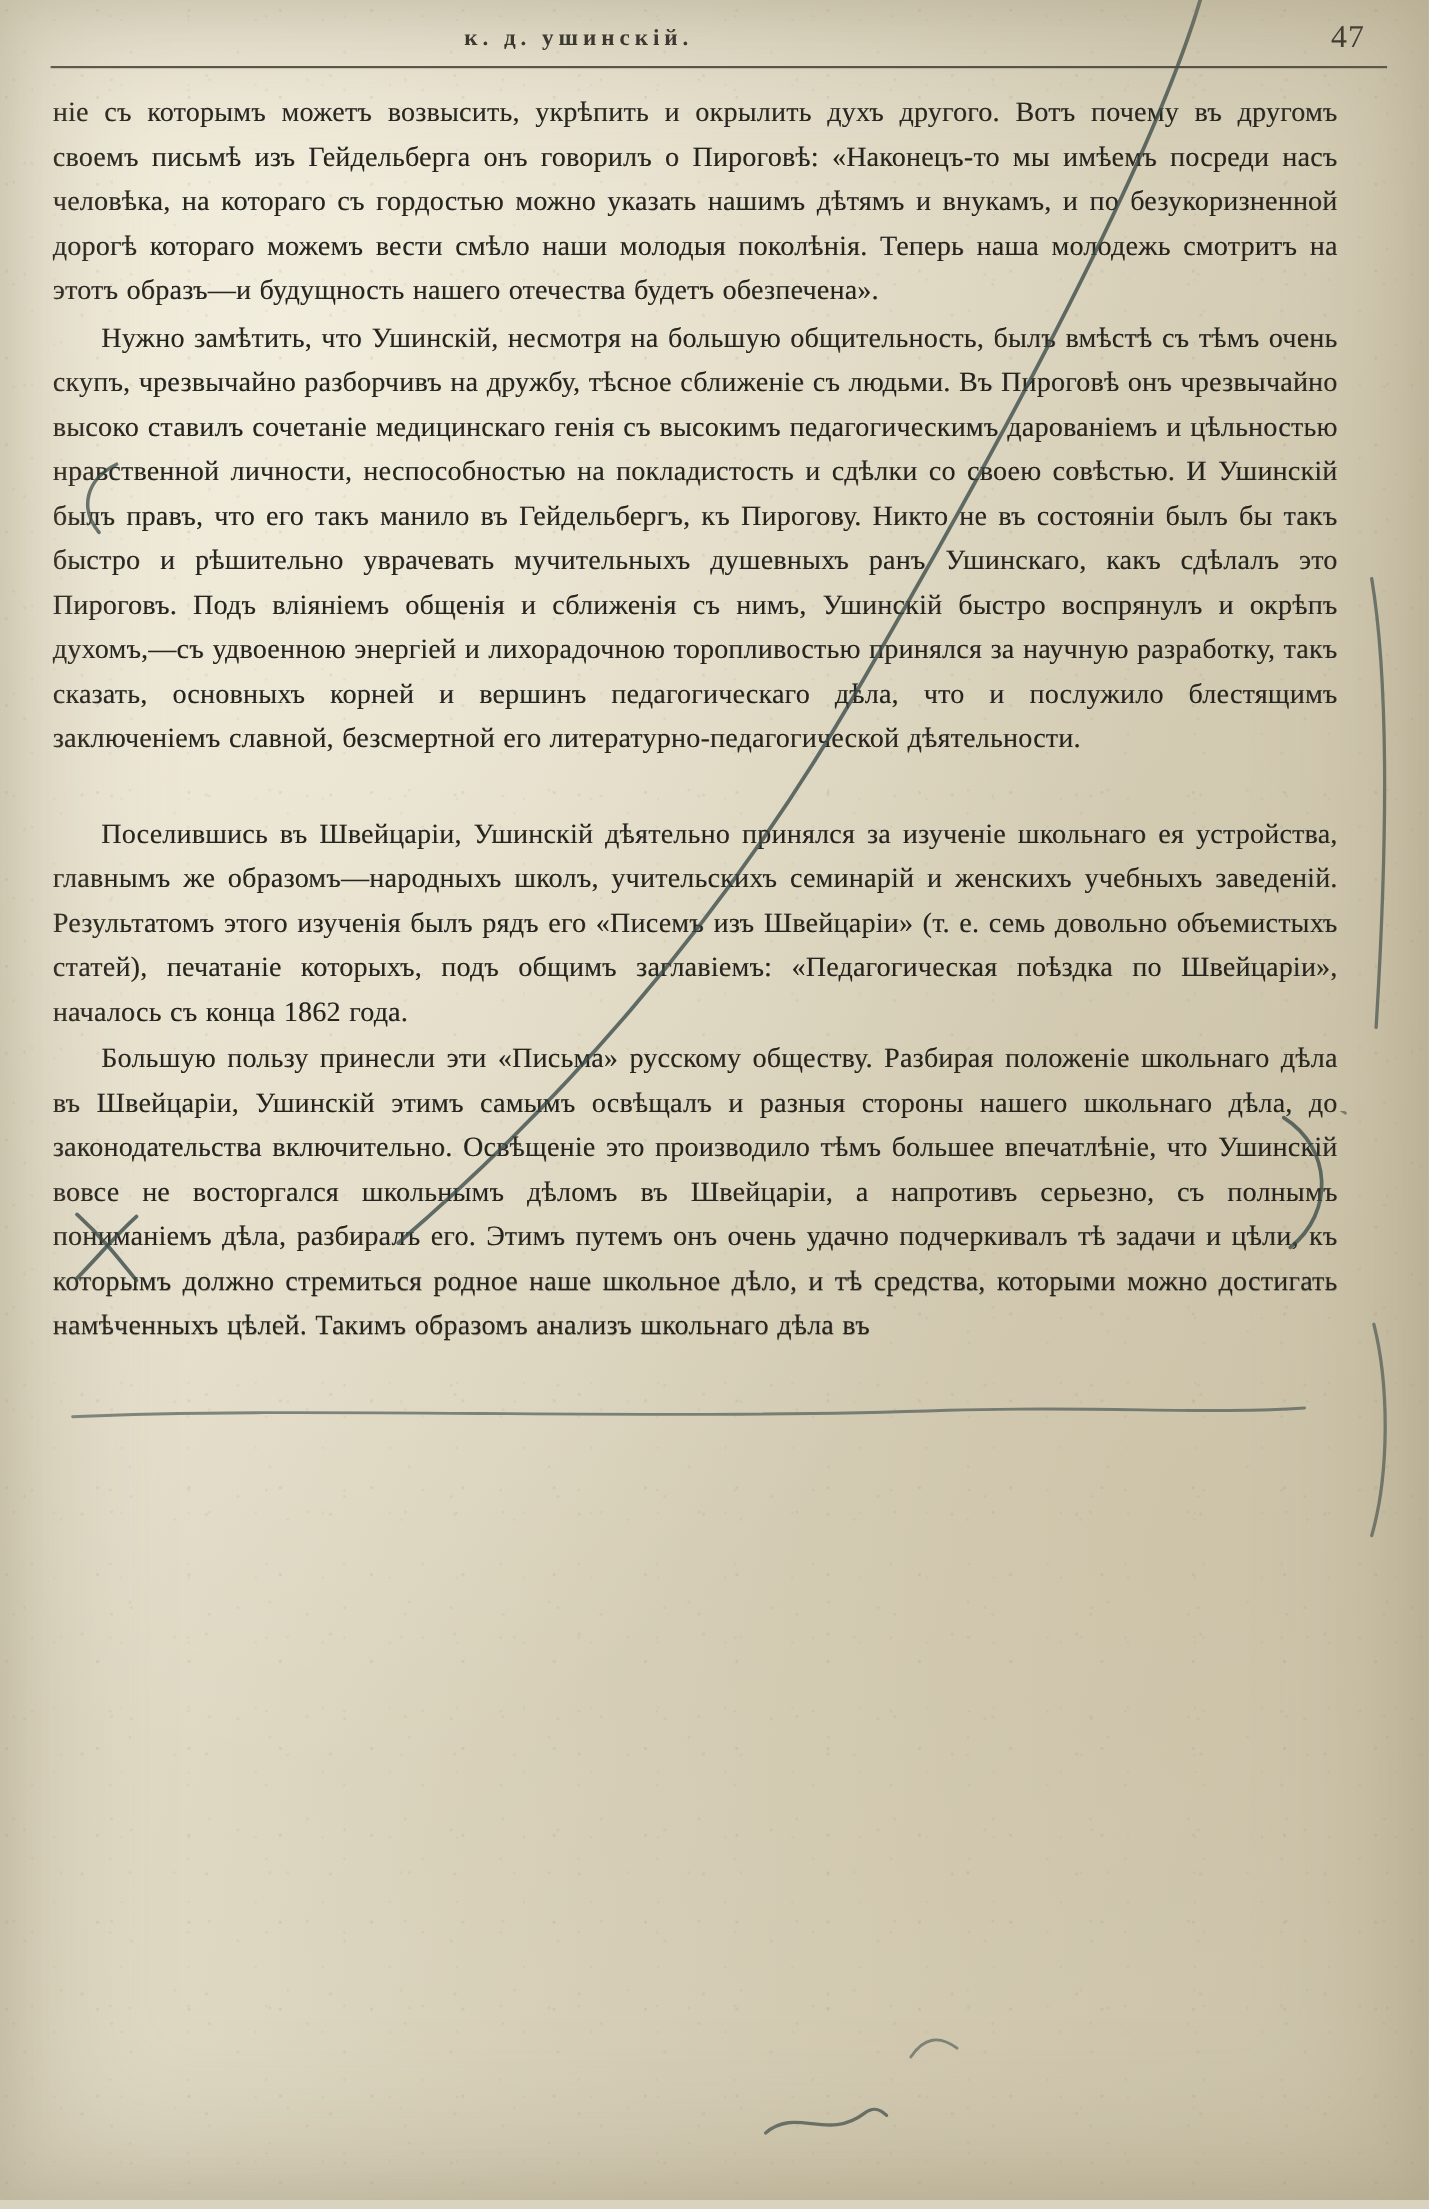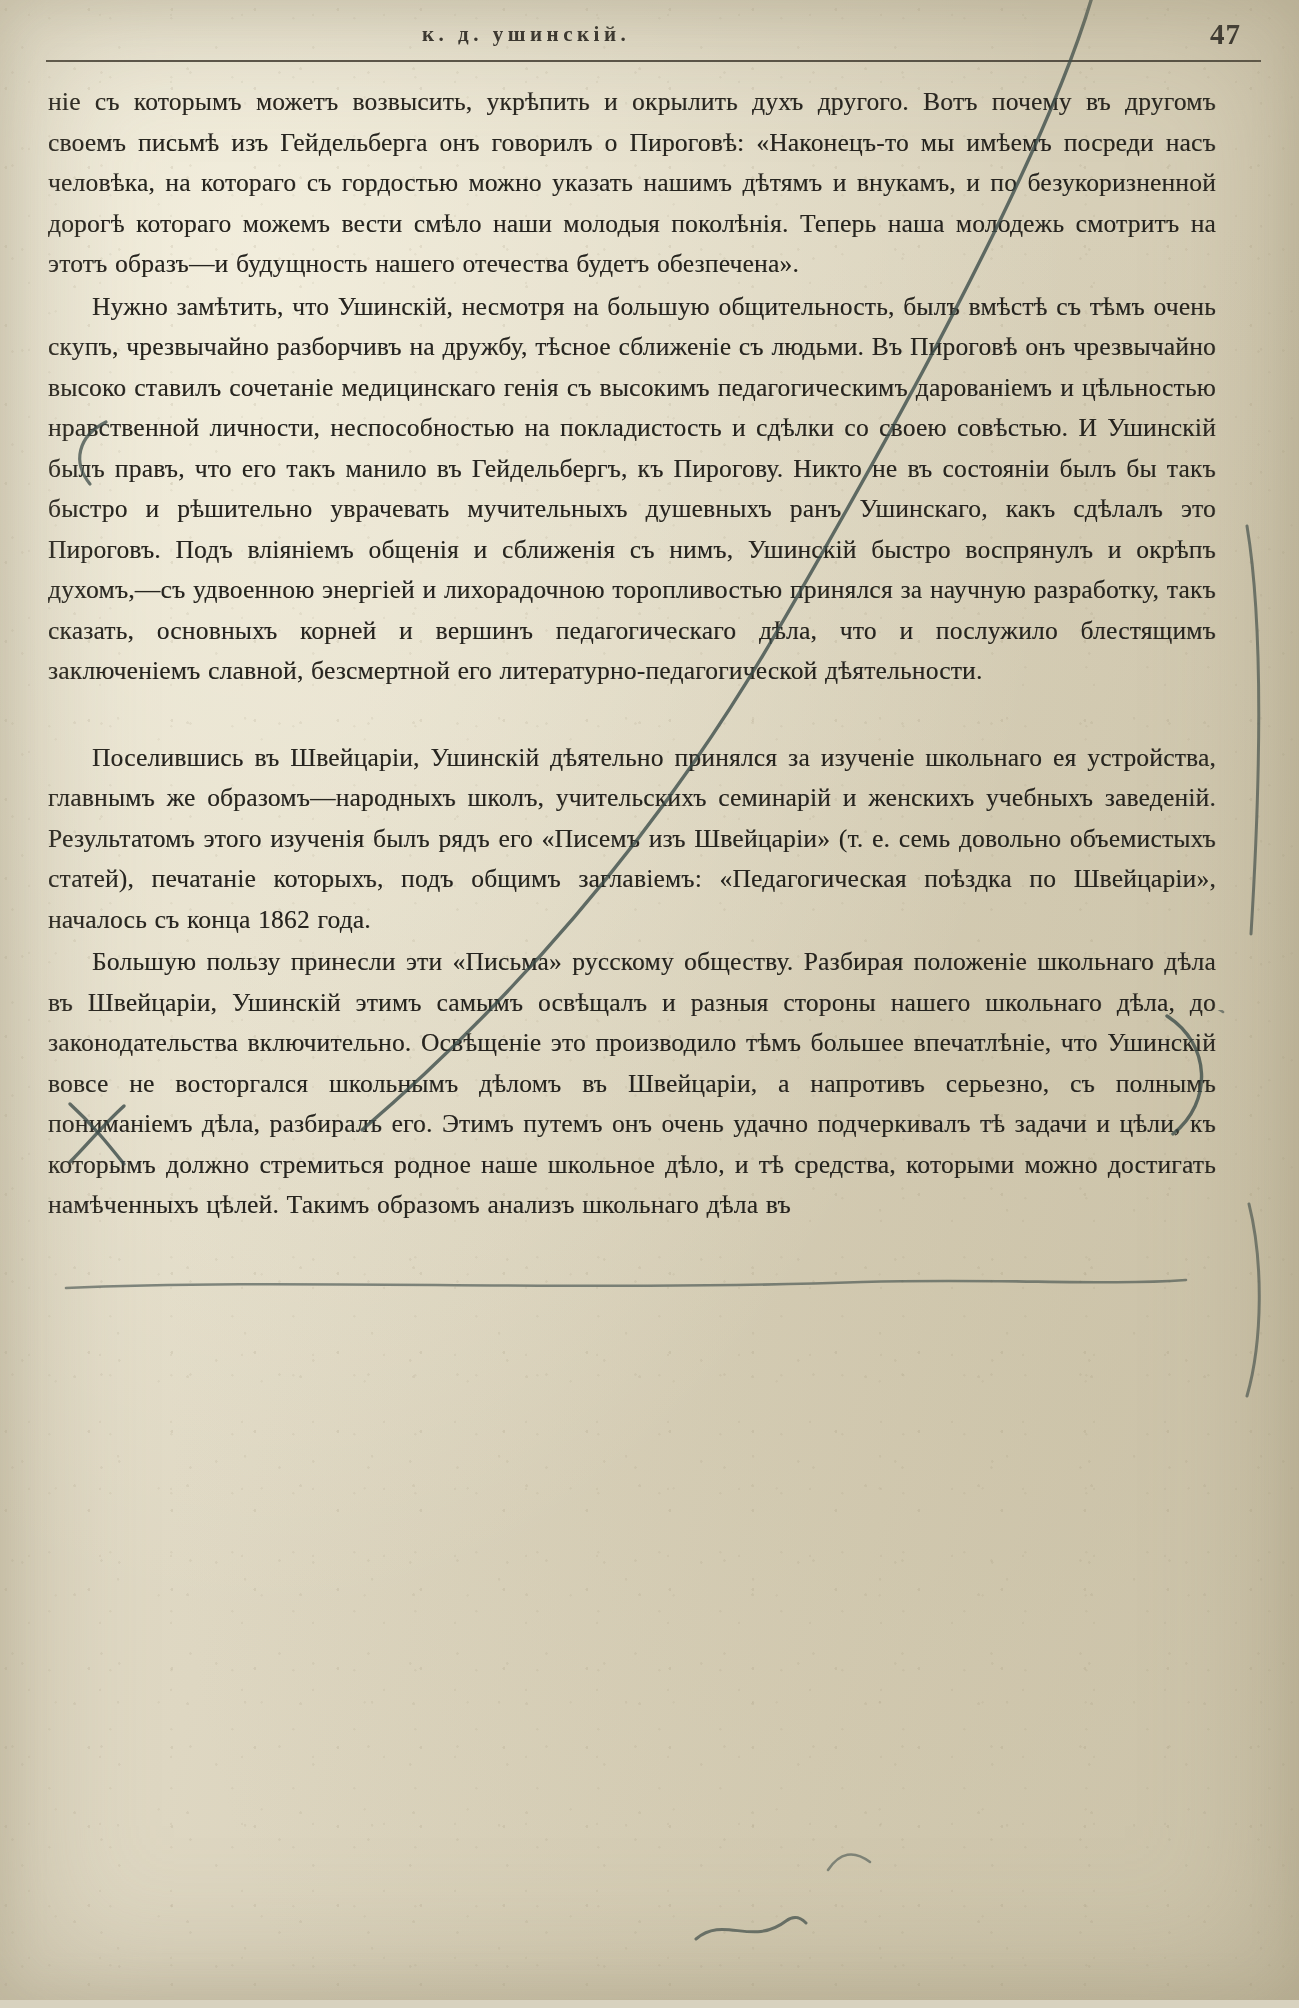--- a/index.html
+++ b/index.html
@@ -65,21 +65,21 @@
     color: #2c2a26;
     font-weight: 700;
     white-space: nowrap;
   }
   .page-number {
     position: absolute;
     right: 16px;
     top: -4px;
     font-size: 29px;
     color: #2c2a26;
-    font-weight: 700;
+    font-weight: 400;
     letter-spacing: 1px;
   }
   .header-rule {
     position: absolute;
     top: 60px;
     left: 46px;
     right: 38px;
     height: 2px;
     background: #3a352c;
     opacity: 0.85;

